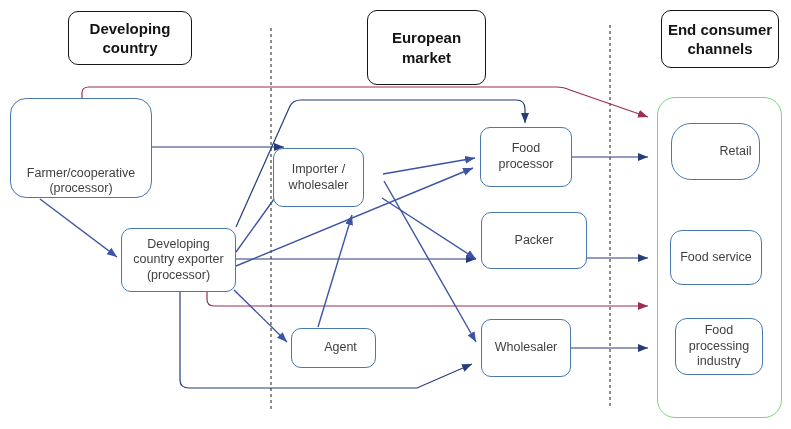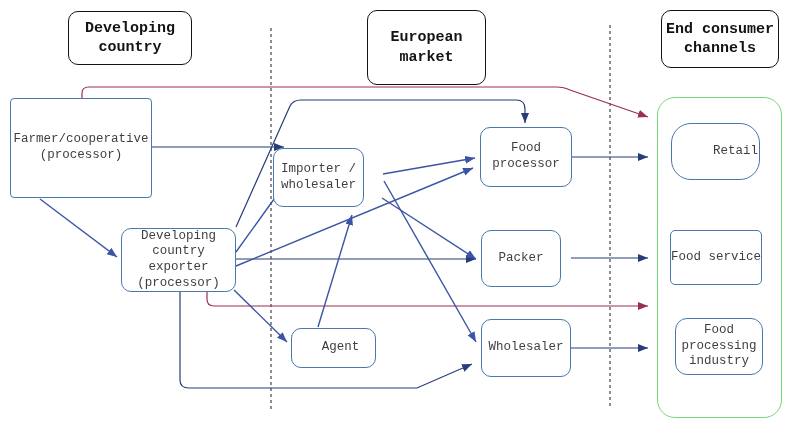--- a/index.html
+++ b/index.html
@@ -1,18 +1,18 @@
 <!DOCTYPE html>
 <html><head>
 <meta charset="utf-8">
 <style>
   html,body{margin:0;padding:0;background:#fff;}
   .stage{
     position:relative;width:791px;height:429px;background:#ffffff;
-    font-family:Liberation Mono, monospace;overflow:hidden;
+    font-family:Liberation Sans, sans-serif;overflow:hidden;
   }
   .stage svg.wires{position:absolute;left:0;top:0;z-index:0;}
   .box{
     position:absolute;box-sizing:border-box;background:#ffffff;
     border:1.3px solid #4878ad;border-radius:10px;
     display:flex;align-items:center;justify-content:center;
     text-align:center;color:#3f3f3f;font-size:12.5px;line-height:1.25;
     z-index:2;
   }
   .box span{white-space:pre-line;}
@@ -20,30 +20,30 @@
     border:1.5px solid #141414;border-radius:10px;
     font-weight:bold;color:#141414;font-size:15px;line-height:1.3;
   }
   .green-container{
     border:1.6px solid #74d977;border-radius:18px;background:#ffffff;z-index:1;
   }
   
   .h-dev{left:68px;top:11px;width:124px;height:54px;}
   .h-eu{left:367px;top:10px;width:119px;height:75px;}
   .h-end{left:661px;top:10px;width:118px;height:58px;text-align:center;}
-  .n-farmer{left:10px;top:98px;width:142px;height:100px;border-radius:4px;}
+  .n-farmer{left:10px;top:98px;width:142px;height:100px;border-radius:16px;align-items:flex-end;}
   .n-exporter{left:121px;top:228px;width:115px;height:64px;}
   .n-importer{left:273px;top:148px;width:91px;height:59px;}
   .n-agent{left:291px;top:328px;width:85px;height:40px;padding-left:14px;}
   .n-foodproc{left:480px;top:127px;width:92px;height:60px;}
-  .n-packer{left:481px;top:230px;width:80px;height:57px;}
+  .n-packer{left:481px;top:212px;width:106px;height:57px;}
   .n-wholesaler{left:481px;top:319px;width:90px;height:58px;}
   .n-green{left:657px;top:97px;width:125px;height:321px;}
   .n-retail{left:671px;top:123px;width:89px;height:57px;border-radius:20px;z-index:2;padding-left:40px;}
-  .n-foodservice{left:670px;top:230px;width:92px;height:55px;border-radius:5px;z-index:2;}
+  .n-foodservice{left:670px;top:230px;width:92px;height:55px;border-radius:12px;z-index:2;}
   .n-fpi{left:675px;top:318px;width:88px;height:57px;border-radius:12px;z-index:2;}
 </style>
 </head>
 <body>
 
 <div class="stage">
 
   <svg class="wires" width="791" height="429" viewBox="0 0 791 429">
     <defs>
       <marker id="m-navy" markerWidth="11" markerHeight="9" refX="10" refY="4" orient="auto" markerUnits="userSpaceOnUse">

